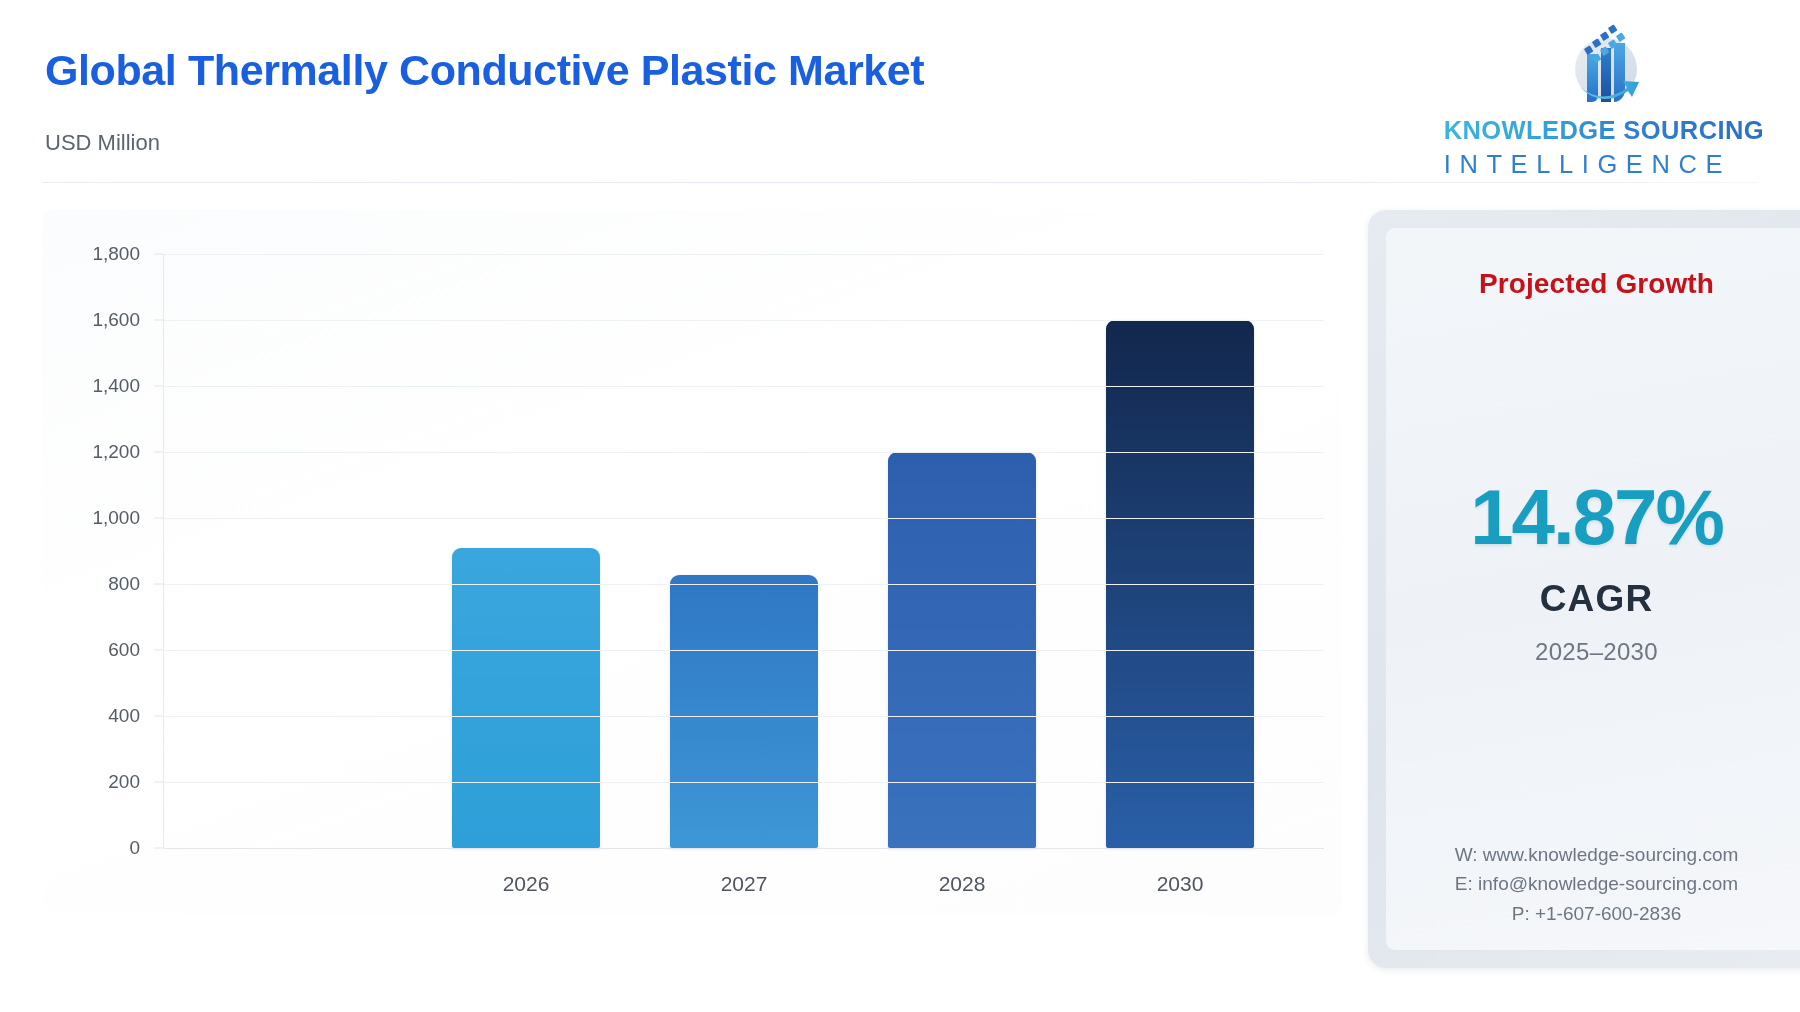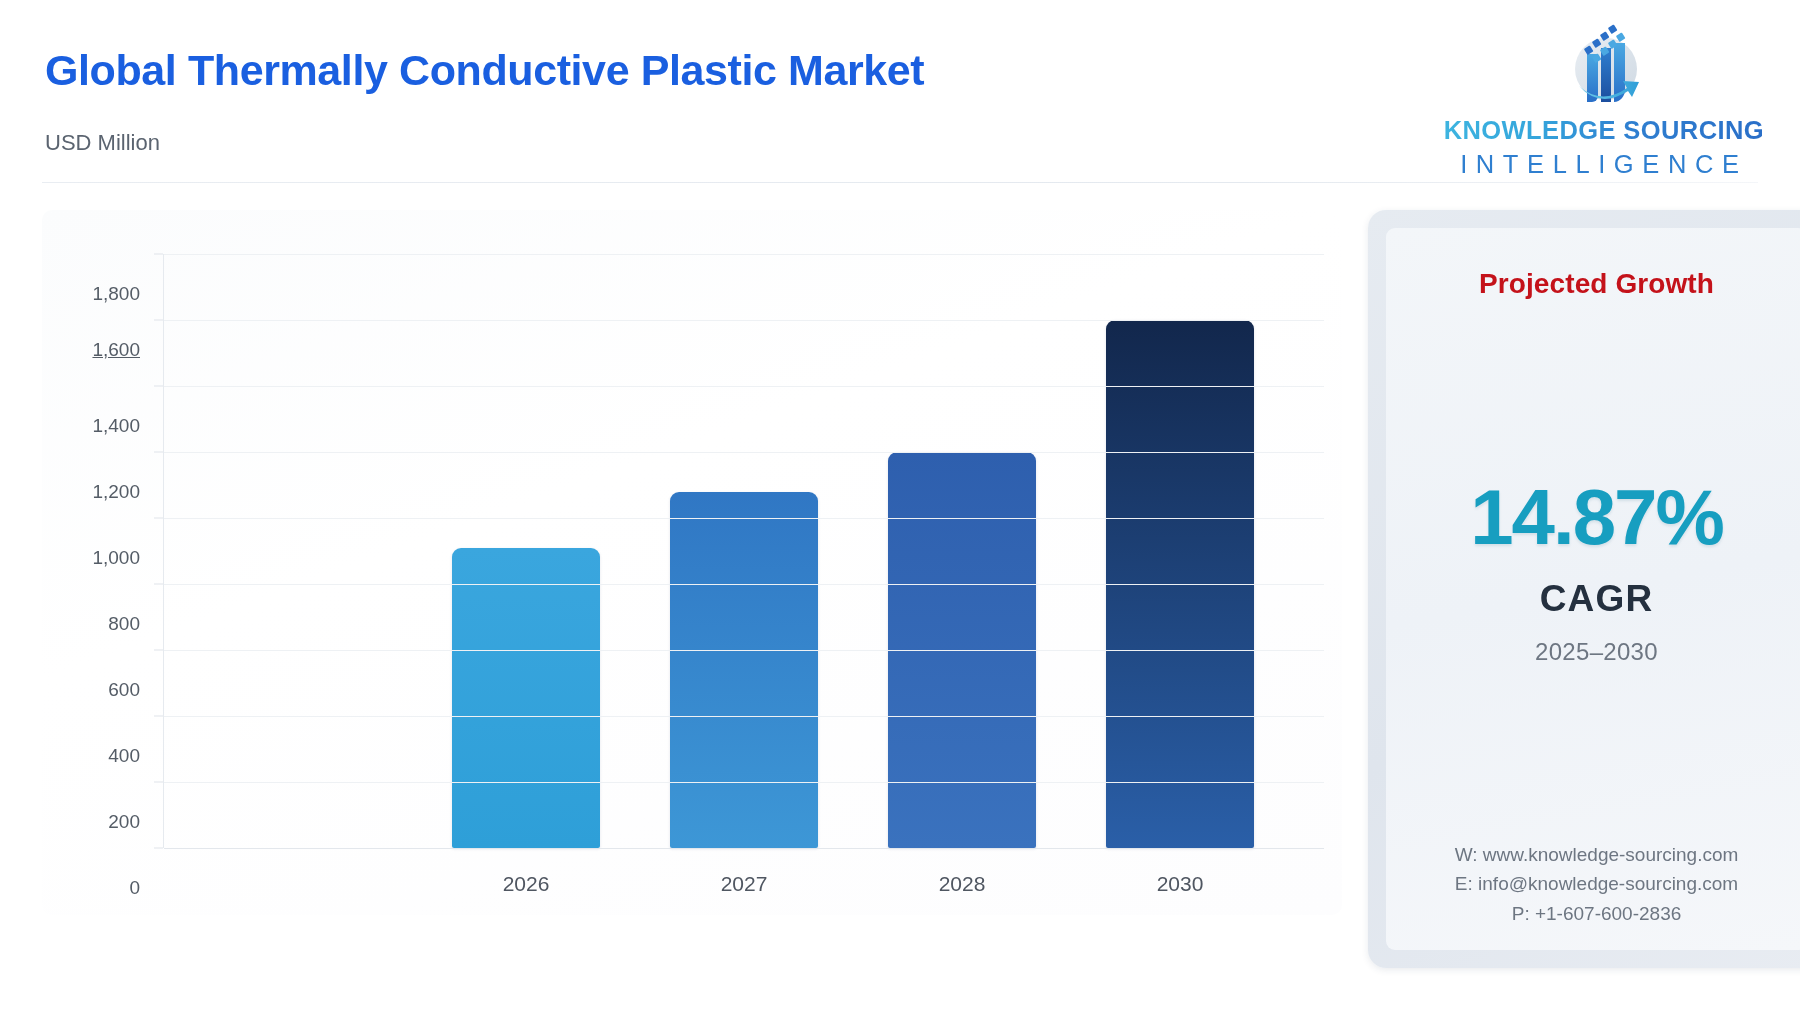--- a/index.html
+++ b/index.html
@@ -32,35 +32,35 @@
   .logo-mark { width: 78px; height: 80px; flex: 0 0 auto; }
   .logo-text { display: flex; flex-direction: column; line-height: 1; }
   .logo-line1 {
     font-size: 25.5px; font-weight: 700; letter-spacing: 0.4px;
     background: linear-gradient(to right, #3db4e0 0%, #35a6dc 28%, #2f7fd0 58%, #2a6fc8 100%);
     -webkit-background-clip: text; background-clip: text; color: transparent;
     white-space: nowrap;
   }
   .logo-line2 {
     font-size: 25.5px; font-weight: 400; letter-spacing: 8.6px;
-    color: #2f7fd0; margin-top: 8px; white-space: nowrap; text-align: center;
+    color: #2f7fd0; margin-top: 8px; white-space: nowrap;
   }
 
   
   .chart-card {
     position: absolute; left: 42px; top: 210px; width: 1300px; height: 705px;
     background: linear-gradient(160deg, #fbfcfd 0%, #ffffff 40%, #fdfdfe 100%);
     border-radius: 10px;
   }
   .plot { position: absolute; left: 0; top: 0; width: 100%; height: 100%; }
 
   .ylabels { position: absolute; left: 0; top: 0; width: 112px; height: 100%; }
   .ylabel {
     position: absolute; right: 14px; transform: translateY(-50%);
-    font-size: 19px; color: #545c66; white-space: nowrap; margin-top: 40px;
+    font-size: 19px; color: #545c66; white-space: nowrap;
   }
   .ytick {
     position: absolute; width: 9px; height: 1px; background: #dfe4ea;
     transform: translateY(-50%);
   }
   .gridline {
     position: absolute; left: 122px; right: 18px; height: 1px;
     background: #eef1f4;
   }
   .gridline.zero { background: #e3e7ec; }
@@ -182,30 +182,30 @@
     <div class="plot" id="plot">
       <div class="ylabels" id="ylabels">
           <div class="ylabel" style="top: 638px;">0</div>
           <div class="ylabel" style="top: 572px;">200</div>
           <div class="ylabel" style="top: 506px;">400</div>
           <div class="ylabel" style="top: 440px;">600</div>
           <div class="ylabel" style="top: 374px;">800</div>
           <div class="ylabel" style="top: 308px;">1,000</div>
           <div class="ylabel" style="top: 242px;">1,200</div>
           <div class="ylabel" style="top: 176px;">1,400</div>
-          <div class="ylabel" style="top: 100px; text-decoration: underline;">1,600</div>
+          <div class="ylabel" style="top: 110px;">1,600</div>
           <div class="ylabel" style="top: 44px;">1,800</div>
         </div>
       <div class="yaxis-line"></div>
       <div class="bars" id="bars">
           <div class="bar-slot" style="left: 288px; height: 300.3px;">
             <div class="bar" style="height: 100%; background: linear-gradient(rgb(58, 166, 222) 0%, rgb(46, 159, 216) 100%);"></div>
             <div class="xlabel">2026</div>
           </div>
-          <div class="bar-slot" style="left: 506px; height: 356px;">
+          <div class="bar-slot" style="left: 506px; height: 273px;">
             <div class="bar" style="height: 100%; background: linear-gradient(rgb(48, 119, 196) 0%, rgb(61, 151, 214) 100%);"></div>
             <div class="xlabel">2027</div>
           </div>
           <div class="bar-slot" style="left: 724px; height: 396px;">
             <div class="bar" style="height: 100%; background: linear-gradient(rgb(46, 95, 174) 0%, rgb(58, 114, 190) 100%);"></div>
             <div class="xlabel">2028</div>
           </div>
           <div class="bar-slot" style="left: 942px; height: 528px;">
             <div class="bar" style="height: 100%; background: linear-gradient(rgb(18, 39, 76) 0%, rgb(42, 95, 168) 100%);"></div>
             <div class="xlabel">2030</div>

